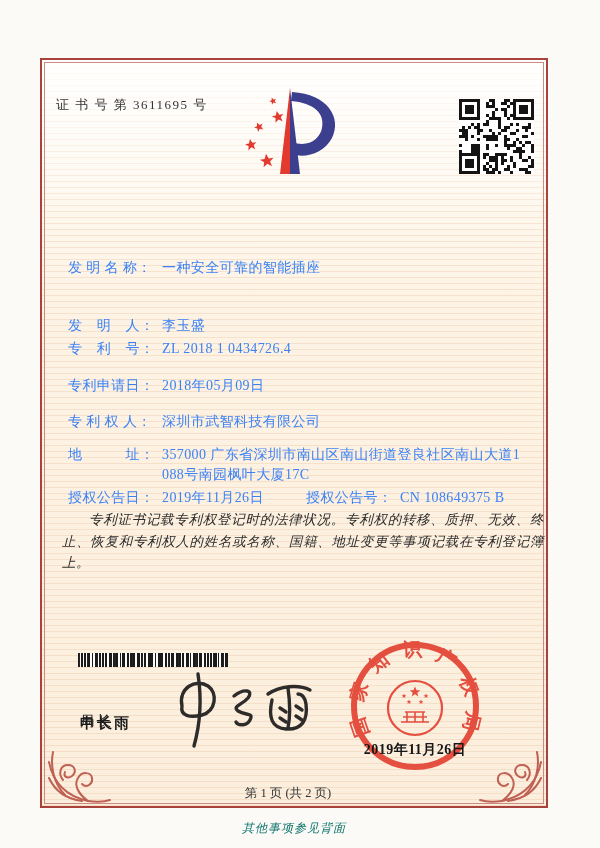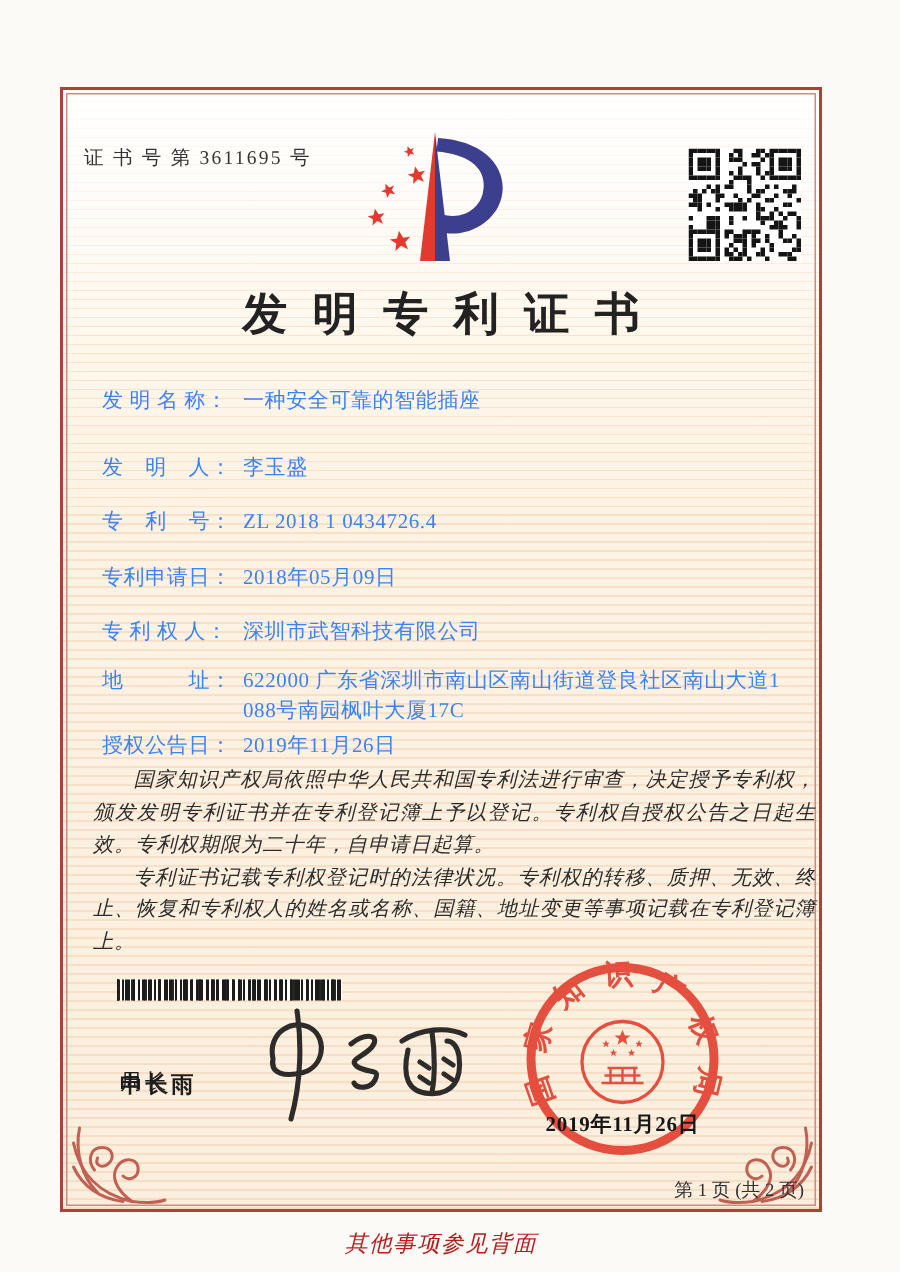--- a/index.html
+++ b/index.html
@@ -32,21 +32,21 @@
 
   .title{
     position:absolute;left:40px;top:189px;width:508px;text-align:center;
     font-size:30px;font-weight:700;color:#222;
     letter-spacing:17px;text-indent:17px;
   }
 
   .field-row{position:absolute;left:68px;font-size:14px;color:#3b82f6;letter-spacing:.4px;}
   .f-label{display:inline-block;width:94px;white-space:pre;vertical-align:top;line-height:20px;}
   .f-value{display:inline-block;white-space:pre-line;max-width:382px;vertical-align:top;line-height:20px;}
-  .row-inv{top:258px;} .row-person{top:303px;} .row-patno{top:339px;}
+  .row-inv{top:258px;} .row-person{top:316px;} .row-patno{top:339px;}
   .row-filing{top:376px;} .row-patentee{top:412px;} .row-addr{top:445px;}
   .row-grant{top:488px;} .row-grantno{top:488px;left:306px;}
 
   .paras{position:absolute;left:62px;top:509px;width:482px;}
   .paras p{
     margin:0;font-size:13.5px;line-height:21.5px;text-indent:2em;
     text-align:justify;font-style:italic;color:#2c2c2c;letter-spacing:.6px;
   }
 
   .barcode{
@@ -59,22 +59,22 @@
   .officer-title{position:absolute;left:80px;top:688px;font-size:14.5px;color:#1d1d1d;letter-spacing:2px;margin-top:24px;}
   .officer-name{position:absolute;left:80px;top:714px;font-size:15px;font-weight:600;color:#1d1d1d;letter-spacing:2px;}
   .signature{position:absolute;left:168px;top:666px;width:160px;height:88px;}
 
   .seal{position:absolute;left:345px;top:636px;width:140px;height:140px;z-index:2;}
   .seal-date{
     position:absolute;left:338px;top:741px;width:154px;text-align:center;z-index:3;
     font-size:14px;font-weight:600;color:#161616;letter-spacing:.5px;
   }
 
-  .page-info{position:absolute;left:40px;top:785px;width:496px;text-align:right;font-size:12.5px;color:#333;}
-  .back-note{position:absolute;left:40px;top:820px;width:508px;text-align:center;font-size:15px;font-style:italic;color:#b91c1c;letter-spacing:1px;}
+  .page-info{position:absolute;left:40px;top:785px;width:496px;text-align:center;font-size:12.5px;color:#333;}
+  .back-note{position:absolute;left:40px;top:820px;width:508px;text-align:center;font-size:12px;font-style:italic;color:#0f766e;letter-spacing:1px;}
 </style>
 </head>
 <body>
 
 <div class="page">
 
   <div class="frame">
     <div class="frame-inner"></div>
   </div>
 
@@ -381,47 +381,48 @@
         <rect x="18" y="72" width="3" height="3" fill="#141414"></rect>
         <rect x="27" y="72" width="3" height="3" fill="#141414"></rect>
         <rect x="30" y="72" width="3" height="3" fill="#141414"></rect>
         <rect x="33" y="72" width="3" height="3" fill="#141414"></rect>
         <rect x="39" y="72" width="3" height="3" fill="#141414"></rect>
         <rect x="51" y="72" width="3" height="3" fill="#141414"></rect>
         <rect x="66" y="72" width="3" height="3" fill="#141414"></rect>
         <rect x="69" y="72" width="3" height="3" fill="#141414"></rect>
       </svg>
 
-    <div class="title">发明专利证书</div>
 
     <div class="field-row row-inv">
       <span class="f-label">发 明 名 称：</span><span class="f-value">一种安全可靠的智能插座</span>
     </div>
     <div class="field-row row-person">
       <span class="f-label">发　明　人：</span><span class="f-value">李玉盛</span>
     </div>
     <div class="field-row row-patno">
       <span class="f-label">专　利　号：</span><span class="f-value">ZL 2018 1 0434726.4</span>
     </div>
     <div class="field-row row-filing">
       <span class="f-label">专利申请日：</span><span class="f-value">2018年05月09日</span>
     </div>
     <div class="field-row row-patentee">
       <span class="f-label">专 利 权 人：</span><span class="f-value">深圳市武智科技有限公司</span>
     </div>
     <div class="field-row row-addr">
-      <span class="f-label">地　　　址：</span><span class="f-value">622000 广东省深圳市南山区南山街道登良社区南山大道1
+      <span class="f-label">地　　　址：</span><span class="f-value">357000 广东省深圳市南山区南山街道登良社区南山大道1
 088号南园枫叶大厦17C</span>
     </div>
     <div class="field-row row-grant">
       <span class="f-label">授权公告日：</span><span class="f-value">2019年11月26日</span>
     </div>
+    <div class="field-row row-grantno">
+      <span class="f-label">授权公告号：</span><span class="f-value">CN 108649375 B</span>
+    </div>
 
     <div class="paras">
-      <p>国家知识产权局依照中华人民共和国专利法进行审查，决定授予专利权，颁发发明专利证书并在专利登记簿上予以登记。专利权自授权公告之日起生效。专利权期限为二十年，自申请日起算。</p>
       <p>专利证书记载专利权登记时的法律状况。专利权的转移、质押、无效、终止、恢复和专利权人的姓名或名称、国籍、地址变更等事项记载在专利登记簿上。</p>
     </div>
 
     <div class="barcode"></div>
 
     <div class="officer-title">局长</div>
     <div class="officer-name">申长雨</div>
 
     <svg class="signature" viewBox="0 0 160 88">
       <g fill="none" stroke="#181818" stroke-width="3.4" stroke-linecap="round" opacity="0.9">

